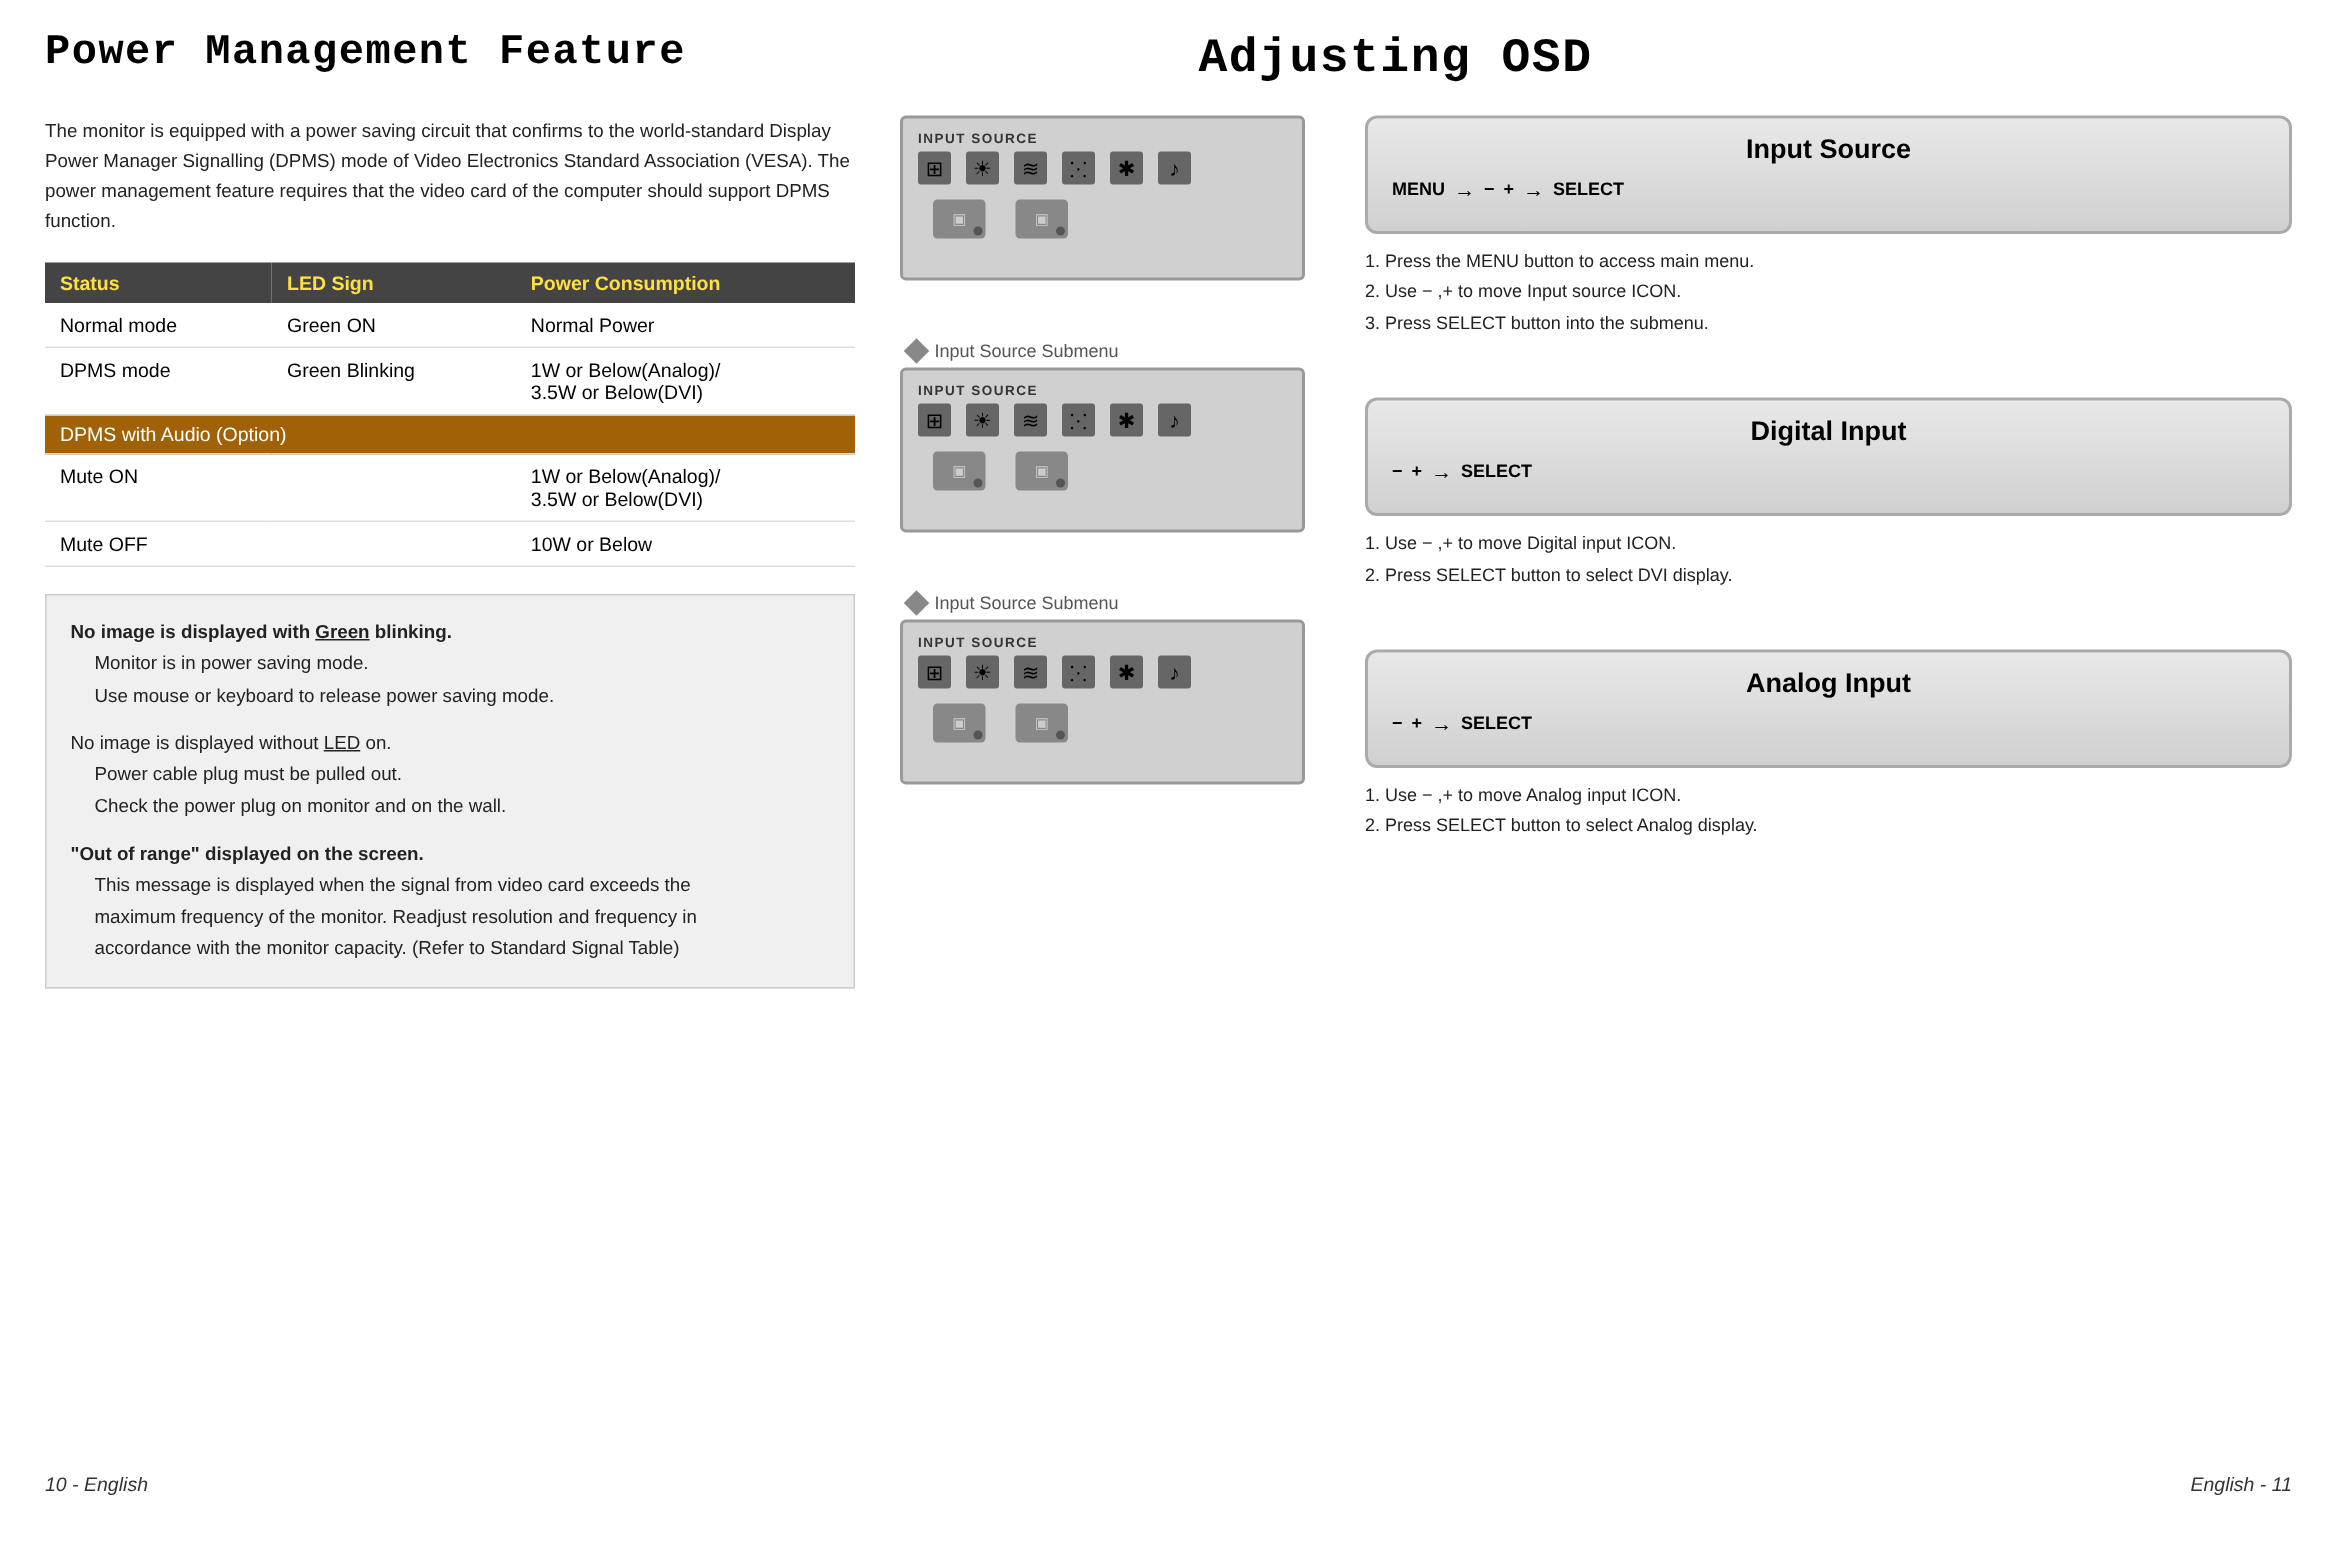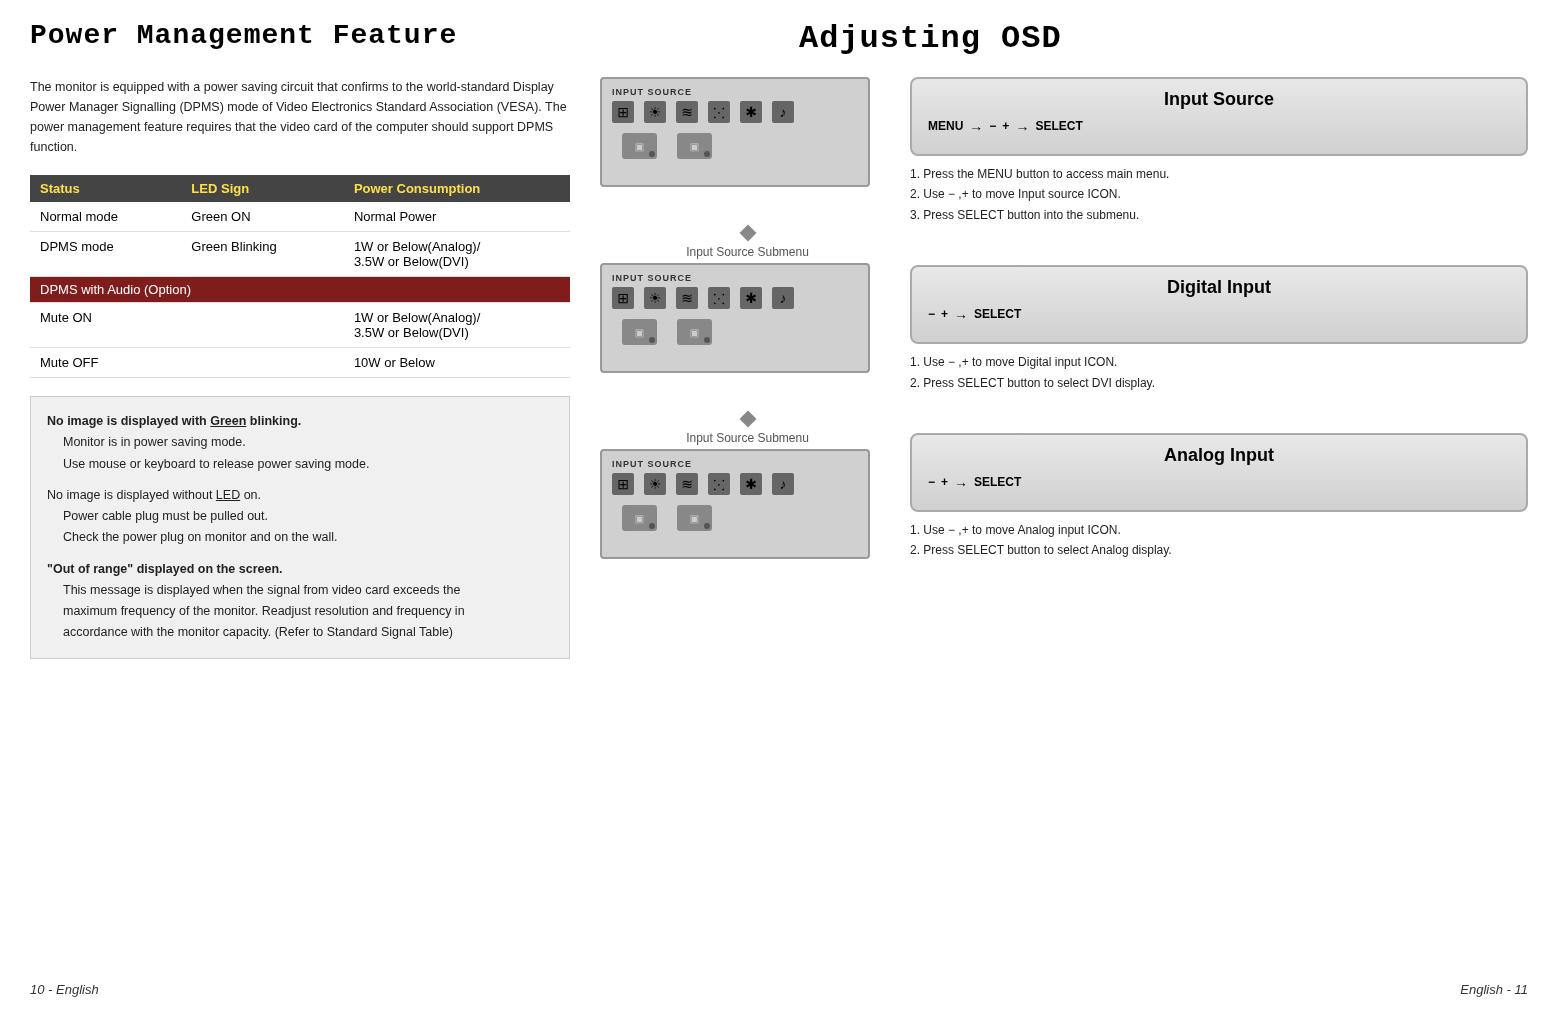--- a/index.html
+++ b/index.html
@@ -84,21 +84,21 @@
       text-align: left;
     }
 
     .power-table tbody tr td {
       padding: 7px 10px;
       border-bottom: 1px solid #ddd;
       vertical-align: top;
     }
 
     .power-table tbody tr.section-header td {
-      background: #7f1d1d;
+      background: #a16207;
       color: #fff;
       font-weight: bold;
       padding: 5px 10px;
     }
 
     .power-table tbody tr td:first-child {
       font-weight: normal;
     }
 
     
@@ -150,21 +150,20 @@
     }
 
     .submenu-label {
       display: flex;
       align-items: center;
       gap: 6px;
       font-size: 12px;
       color: #555;
       margin-bottom: 4px;
       padding-left: 5px;
-      flex-direction: column;
     }
 
     .submenu-label .diamond-icon {
       width: 12px;
       height: 12px;
       background: #888;
       transform: rotate(45deg);
       display: inline-block;
       flex-shrink: 0;
     }

